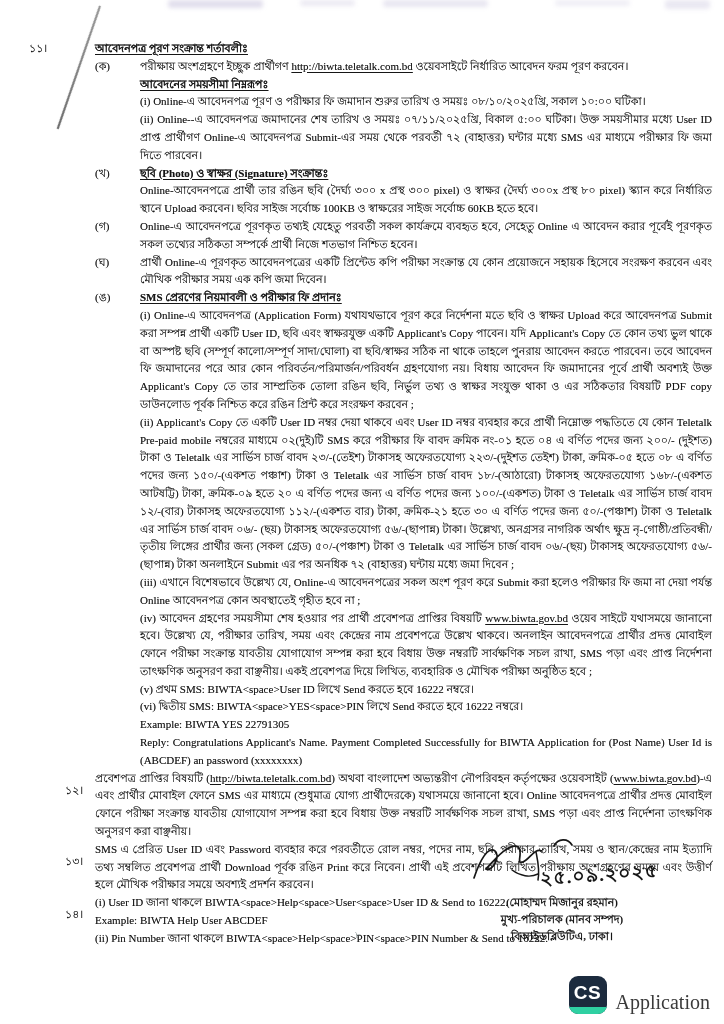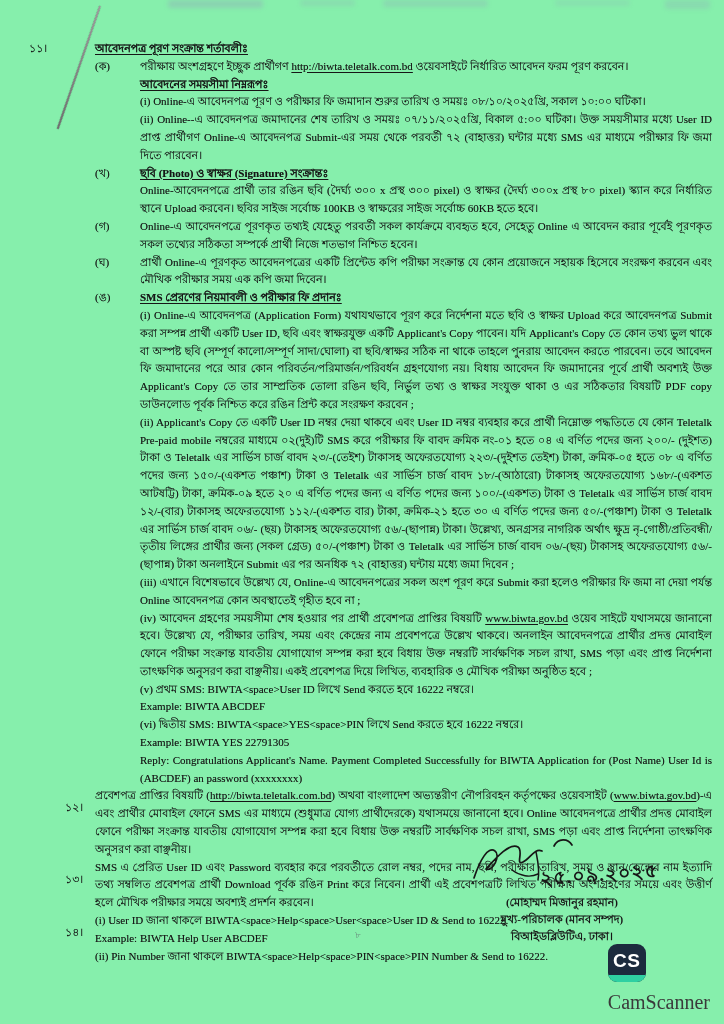--- a/index.html
+++ b/index.html
@@ -1,16 +1,16 @@
 <!DOCTYPE html>
 <html><head>
 <meta charset="utf-8">
 <style>
   html,body{margin:0;padding:0;background:#e8e8e8;}
-  .page{position:relative;width:724px;height:1024px;background:#86efac;overflow:hidden;
+  .page{position:relative;width:724px;height:1024px;background:#ffffff;overflow:hidden;
         font-family:"Liberation Serif","DejaVu Serif",serif;color:#161616;}
   
   .smudge{position:absolute;border-radius:3px;filter:blur(2px);}
   .s1{left:168px;top:0;width:95px;height:8px;background:rgba(150,140,190,.28);}
   .s2{left:300px;top:0;width:55px;height:6px;background:rgba(150,140,190,.18);}
   .s3{left:383px;top:0;width:105px;height:7px;background:rgba(150,140,190,.22);}
   .s4{left:555px;top:0;width:75px;height:6px;background:rgba(150,140,190,.15);}
   .s5{left:665px;top:0;width:45px;height:9px;background:rgba(150,140,190,.20);}
   
   .scan-line{position:absolute;left:99px;top:6px;width:2px;height:130px;
@@ -33,21 +33,21 @@
   
   .sig{position:absolute;left:428px;top:838px;width:268px;text-align:center;}
   .sig-row{position:relative;height:56px;}
   .sig-scrawl{position:absolute;left:40px;top:-2px;}
   .sig-date{position:absolute;left:112px;top:22px;font-size:19px;font-weight:bold;
             transform:rotate(-4deg);letter-spacing:1px;white-space:nowrap;}
   .sig-line{font-size:11px;line-height:17px;font-weight:bold;}
   
   .pageno{position:absolute;left:355px;top:928px;font-size:9px;color:#607070;opacity:.8;}
   
-  .cam{position:absolute;right:14px;bottom:10px;display:flex;align-items:flex-start;gap:9px;flex-direction:column;}
+  .cam{position:absolute;right:14px;bottom:10px;display:flex;align-items:flex-end;gap:9px;}
   .csbox{position:relative;width:38px;height:38px;border-radius:9px;background:#1c2b3e;
          display:flex;align-items:center;justify-content:center;overflow:hidden;}
   .csbox .cs-label{color:#fff;font-family:"Liberation Sans","DejaVu Sans",sans-serif;
          font-weight:bold;font-size:19px;margin-top:-5px;letter-spacing:.5px;}
   .csbox::after{content:"";position:absolute;left:0;right:0;bottom:0;height:7px;background:#2fd0a2;}
   .camtext{font-size:20px;color:#3a3a3a;font-family:"Liberation Serif","DejaVu Serif",serif;}
 </style>
 </head>
 <body>
 
@@ -101,21 +101,20 @@
 
         <div class="sub">
           <div class="lab">(ঙ)</div>
           <div class="txt">
             <p class="hd">SMS প্রেরণের নিয়মাবলী ও পরীক্ষার ফি প্রদানঃ</p>
             <p>(i) Online-এ আবেদনপত্র (Application Form) যথাযথভাবে পূরণ করে নির্দেশনা মতে ছবি ও স্বাক্ষর Upload করে আবেদনপত্র Submit করা সম্পন্ন প্রার্থী একটি User ID, ছবি এবং স্বাক্ষরযুক্ত একটি Applicant's Copy পাবেন। যদি Applicant's Copy তে কোন তথ্য ভুল থাকে বা অস্পষ্ট ছবি (সম্পূর্ণ কালো/সম্পূর্ণ সাদা/ঘোলা) বা ছবি/স্বাক্ষর সঠিক না থাকে তাহলে পুনরায় আবেদন করতে পারবেন। তবে আবেদন ফি জমাদানের পরে আর কোন পরিবর্তন/পরিমার্জন/পরিবর্ধন গ্রহণযোগ্য নয়। বিধায় আবেদন ফি জমাদানের পূর্বে প্রার্থী অবশ্যই উক্ত Applicant's Copy তে তার সাম্প্রতিক তোলা রঙিন ছবি, নির্ভুল তথ্য ও স্বাক্ষর সংযুক্ত থাকা ও এর সঠিকতার বিষয়টি PDF copy ডাউনলোড পূর্বক নিশ্চিত করে রঙিন প্রিন্ট করে সংরক্ষণ করবেন ;</p>
             <p>(ii) Applicant's Copy তে একটি User ID নম্বর দেয়া থাকবে এবং User ID নম্বর ব্যবহার করে প্রার্থী নিম্নোক্ত পদ্ধতিতে যে কোন Teletalk Pre-paid mobile নম্বরের মাধ্যমে ০২(দুই)টি SMS করে পরীক্ষার ফি বাবদ ক্রমিক নং-০১ হতে ০৪ এ বর্ণিত পদের জন্য ২০০/- (দুইশত) টাকা ও Teletalk এর সার্ভিস চার্জ বাবদ ২৩/-(তেইশ) টাকাসহ অফেরতযোগ্য ২২৩/-(দুইশত তেইশ) টাকা, ক্রমিক-০৫ হতে ০৮ এ বর্ণিত পদের জন্য ১৫০/-(একশত পঞ্চাশ) টাকা ও Teletalk এর সার্ভিস চার্জ বাবদ ১৮/-(আঠারো) টাকাসহ অফেরতযোগ্য ১৬৮/-(একশত আটষট্টি) টাকা, ক্রমিক-০৯ হতে ২০ এ বর্ণিত পদের জন্য এ বর্ণিত পদের জন্য ১০০/-(একশত) টাকা ও Teletalk এর সার্ভিস চার্জ বাবদ ১২/-(বার) টাকাসহ অফেরতযোগ্য ১১২/-(একশত বার) টাকা,  ক্রমিক-২১ হতে ৩০ এ বর্ণিত পদের জন্য ৫০/-(পঞ্চাশ) টাকা ও Teletalk এর সার্ভিস চার্জ বাবদ ০৬/- (ছয়) টাকাসহ অফেরতযোগ্য ৫৬/-(ছাপান্ন) টাকা। উল্লেখ্য, অনগ্রসর নাগরিক অর্থাৎ ক্ষুদ্র নৃ-গোষ্ঠী/প্রতিবন্ধী/তৃতীয় লিঙ্গের প্রার্থীর জন্য (সকল গ্রেড) ৫০/-(পঞ্চাশ) টাকা ও Teletalk এর সার্ভিস চার্জ বাবদ ০৬/-(ছয়) টাকাসহ অফেরতযোগ্য ৫৬/-(ছাপান্ন) টাকা অনলাইনে Submit এর পর অনধিক ৭২ (বাহাত্তর) ঘন্টায় মধ্যে জমা দিবেন ;</p>
             <p>(iii)  এখানে বিশেষভাবে উল্লেখ্য যে, Online-এ আবেদনপত্রের সকল অংশ পূরণ করে Submit করা হলেও পরীক্ষার ফি জমা না দেয়া পর্যন্ত Online আবেদনপত্র কোন অবস্থাতেই গৃহীত হবে না ;</p>
             <p><span>(iv) আবেদন গ্রহণের সময়সীমা শেষ হওয়ার পর প্রার্থী প্রবেশপত্র প্রাপ্তির বিষয়টি </span><span class="u">www.biwta.gov.bd</span><span> ওয়েব সাইটে যথাসময়ে জানানো হবে। উল্লেখ্য যে, পরীক্ষার তারিখ, সময় এবং কেন্দ্রের নাম প্রবেশপত্রে উল্লেখ থাকবে। অনলাইন আবেদনপত্রে প্রার্থীর প্রদত্ত মোবাইল ফোনে পরীক্ষা সংক্রান্ত যাবতীয় যোগাযোগ সম্পন্ন করা হবে বিধায় উক্ত নম্বরটি সার্বক্ষণিক সচল রাখা, SMS পড়া এবং প্রাপ্ত নির্দেশনা তাৎক্ষণিক অনুসরণ করা বাঞ্ছনীয়। একই প্রবেশপত্র দিয়ে লিখিত, ব্যবহারিক  ও মৌখিক পরীক্ষা অনুষ্ঠিত হবে ;</span></p>
             <p class="short">(v) প্রথম SMS: BIWTA&lt;space&gt;User ID লিখে Send করতে হবে 16222  নম্বরে।</p>
-            <p class="short">Example: BIWTA ABCDEF</p>
             <p class="short">(vi) দ্বিতীয় SMS: BIWTA&lt;space&gt;YES&lt;space&gt;PIN  লিখে Send করতে হবে 16222 নম্বরে।</p>
             <p class="short">Example: BIWTA YES 22791305</p>
             <p>Reply: Congratulations Applicant's Name. Payment Completed Successfully for BIWTA Application for (Post Name) User Id is (ABCDEF) an password (xxxxxxxx)</p>
           </div>
         </div>
       </div>
     </div>
 
     <div class="item">
       <div class="num inner">১২।</div>
@@ -159,16 +158,16 @@
     <div class="sig-line">মুখ্য-পরিচালক (মানব সম্পদ)</div>
     <div class="sig-line">বিআইডব্লিউটিএ, ঢাকা।</div>
   </div>
 
   <div class="pageno">৮</div>
 
   <div class="cam">
     <div class="csbox">
       <span class="cs-label">CS</span>
     </div>
-    <span class="camtext">CamScanner</span>
+    <span class="camtext">Application</span>
   </div>
 
 </div>
 
 </body></html>

